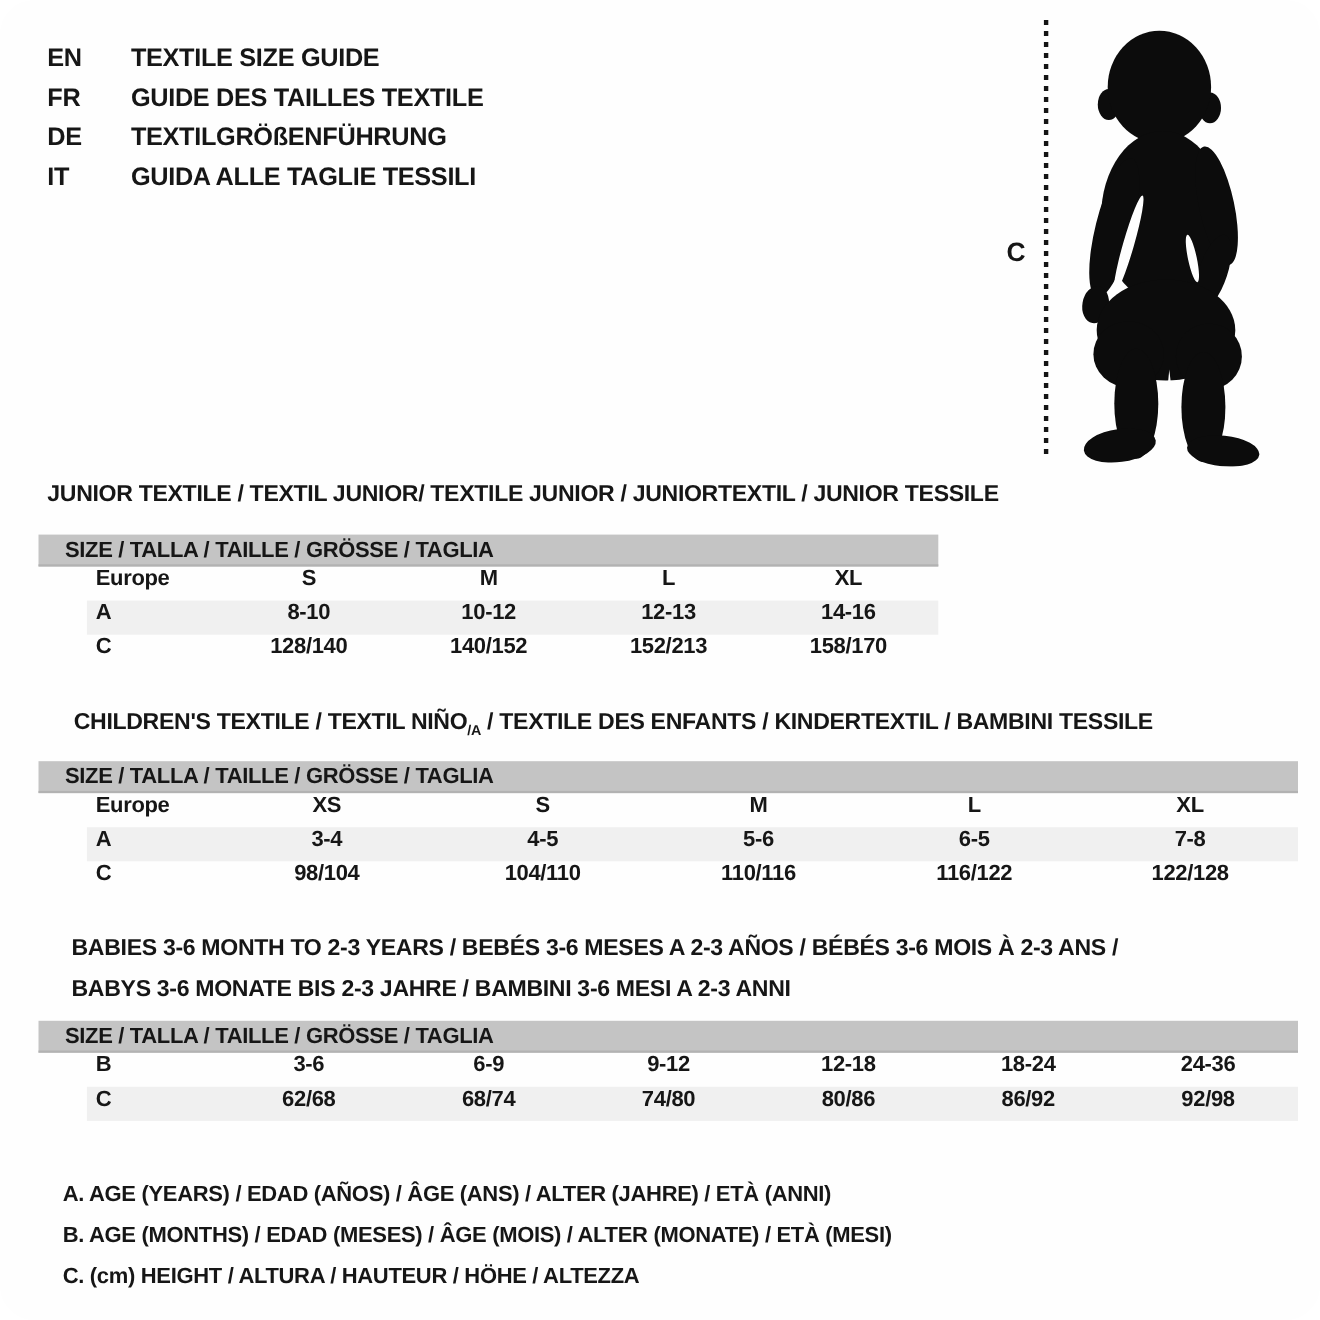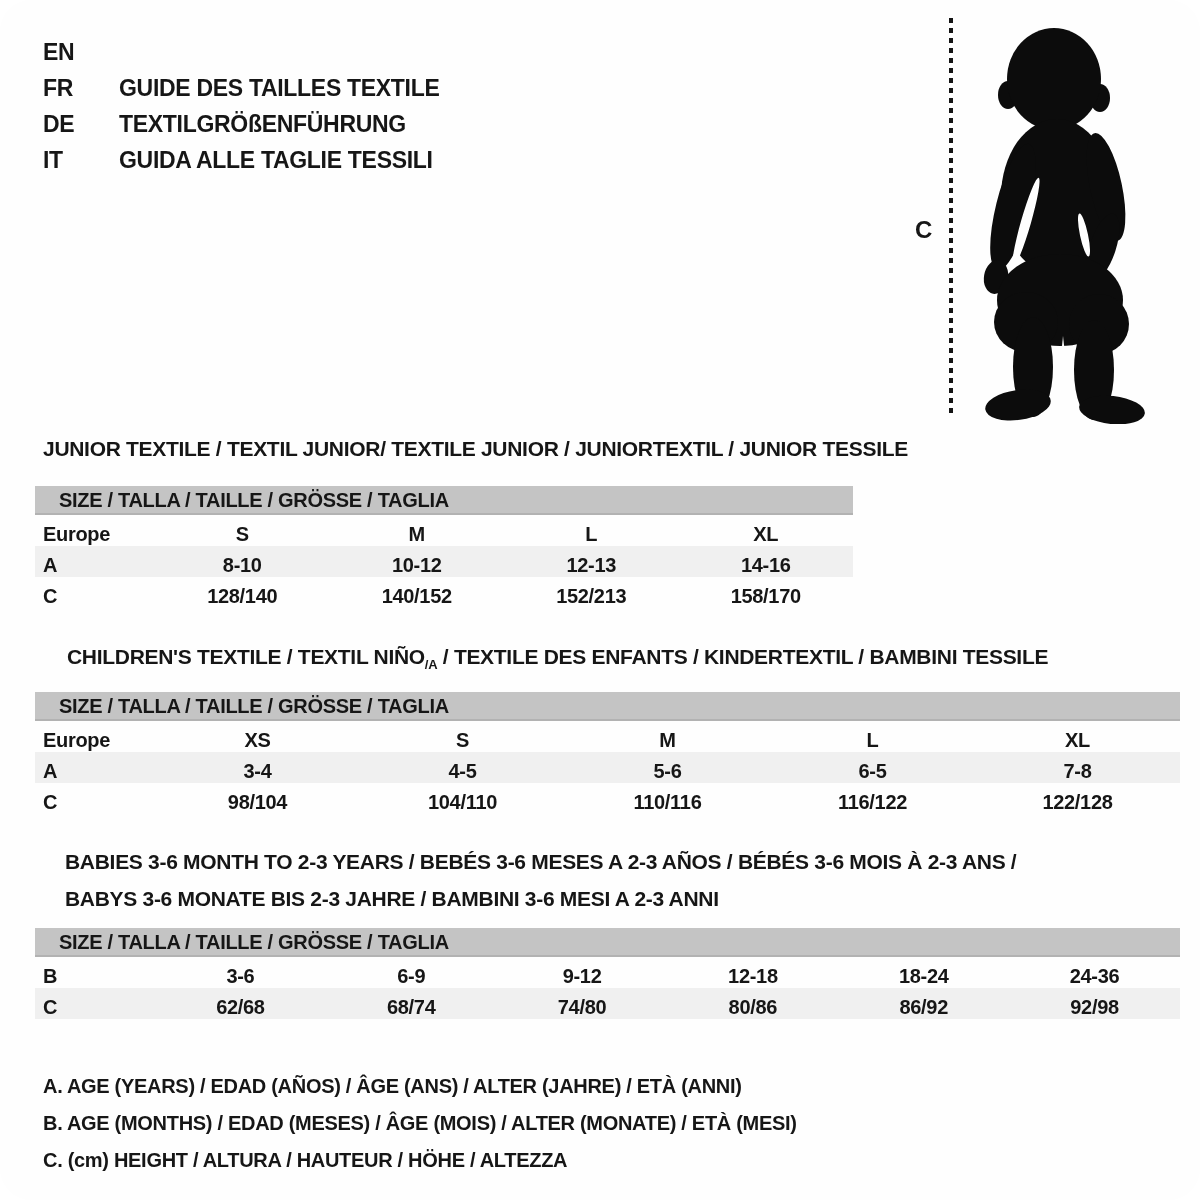--- a/index.html
+++ b/index.html
@@ -31,40 +31,41 @@
   .title-children { top:645px;margin-left:24px; }
   .title-babies   { top:843px; line-height:37px;margin-left:22px; }
   .sub-a { font-size:0.62em; vertical-align:sub; }
 
   
   .size-table { position:absolute; left:35px; }
   .size-table .thead {
     background:#c4c4c4; height:29px; line-height:29px;
     padding-left:24px; font-size:20px; border-bottom:2px solid #b2b2b2;
   }
-  .trow { display:flex; height:31px; align-items:flex-end; font-size:20px; }
+  .trow { display:flex; height:31px; align-items:flex-start; font-size:20px;margin-left:44px; }
   .trow.alt { background:#f0f0f0; }
   .row-label { width:120px; padding-left:8px; flex:0 0 auto; }
   .cell { flex:1 1 0; text-align:center; }
   .table-junior   { top:486px; width:818px; }
   .table-children { top:692px; width:1145px; }
   .table-babies   { top:928px; width:1145px; }
 
   
-  .legend { position:absolute; left:43px; top:1068px; }
+  .legend { position:absolute; left:57px; top:1068px; }
   .legend-line { font-size:20px; line-height:37px; white-space:nowrap; }
 </style>
 </head>
 <body>
 
 <div class="page">
 
   <div class="lang-list">
     <div class="lang-row">
       <span class="lang-code">EN</span>
+      <span class="lang-label">TEXTILE SIZE GUIDE</span>
     </div>
     <div class="lang-row">
       <span class="lang-code">FR</span>
       <span class="lang-label">GUIDE DES TAILLES TEXTILE</span>
     </div>
     <div class="lang-row">
       <span class="lang-code">DE</span>
       <span class="lang-label">TEXTILGRÖßENFÜHRUNG</span>
     </div>
     <div class="lang-row">

